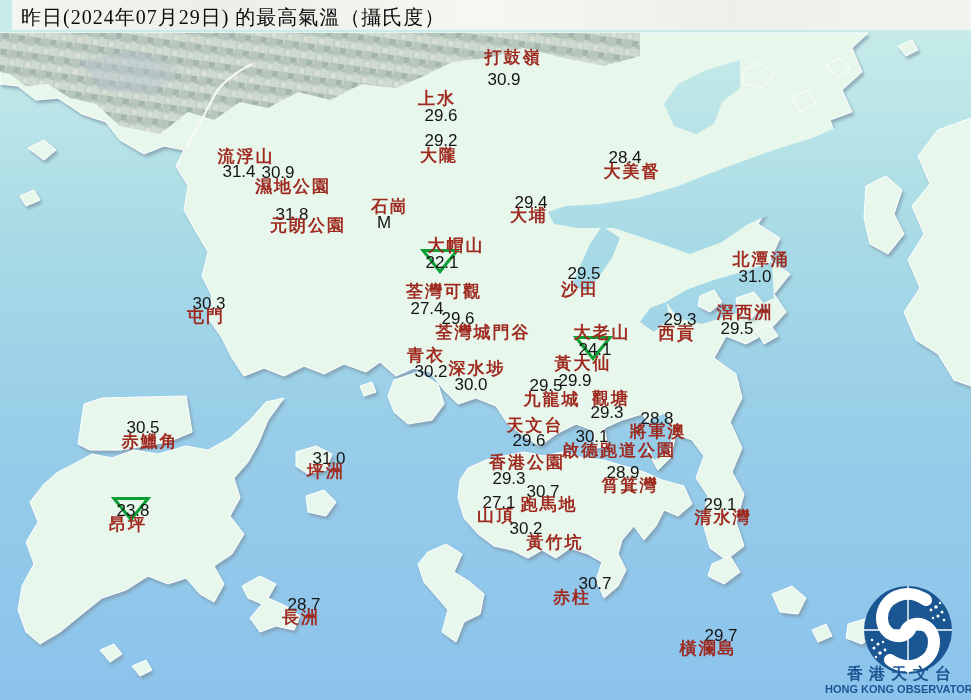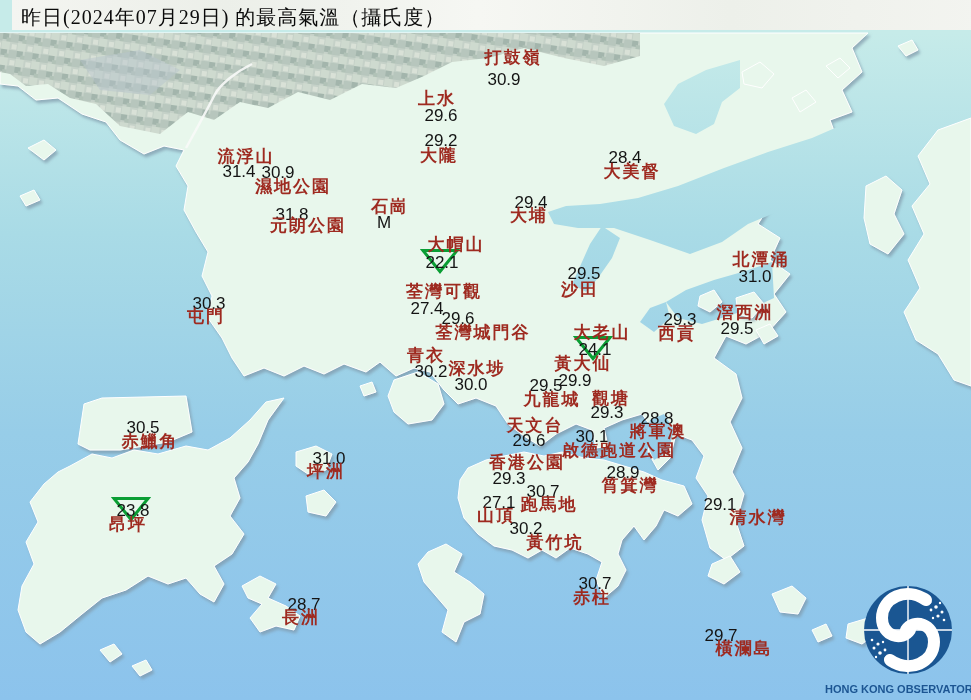--- a/index.html
+++ b/index.html
@@ -170,21 +170,21 @@
       <div class="station-value" style="left: 278px; top: 172px;">30.9</div>
       <div class="station-name" style="left: 293px; top: 186px;">濕地公園</div>
       <div class="station-value" style="left: 292px; top: 214px;">31.8</div>
       <div class="station-name" style="left: 308px; top: 225px;">元朗公園</div>
       <div class="station-value" style="left: 384px; top: 222px;">M</div>
       <div class="station-name" style="left: 390px; top: 206px;">石崗</div>
       <div class="min-marker" style="left: 440px; top: 261px; position: absolute;"><svg width="40" height="27" viewBox="0 0 40 27">
           <polygon points="3,3 37,3 20,24" fill="none" stroke="#0a9e34" stroke-width="3"></polygon>
         </svg></div>
       <div class="station-value" style="left: 442px; top: 262px;">22.1</div>
-      <div class="station-name" style="left: 456px; top: 245px; font-family: Liberation Mono, monospace;">大帽山</div>
+      <div class="station-name" style="left: 456px; top: 245px;">大帽山</div>
       <div class="station-value" style="left: 427px; top: 308px;">27.4</div>
       <div class="station-name" style="left: 444px; top: 291px;">荃灣可觀</div>
       <div class="station-value" style="left: 584px; top: 273px;">29.5</div>
       <div class="station-name" style="left: 580px; top: 289px;">沙田</div>
       <div class="station-value" style="left: 458px; top: 318px;">29.6</div>
       <div class="station-name" style="left: 483px; top: 332px;">荃灣城門谷</div>
       <div class="station-value" style="left: 531px; top: 202px;">29.4</div>
       <div class="station-name" style="left: 529px; top: 215px;">大埔</div>
       <div class="station-value" style="left: 680px; top: 319px;">29.3</div>
       <div class="station-name" style="left: 677px; top: 333px;">西貢</div>
@@ -219,35 +219,36 @@
       <div class="station-name" style="left: 527px; top: 462px;">香港公園</div>
       <div class="station-value" style="left: 623px; top: 472px;">28.9</div>
       <div class="station-name" style="left: 630px; top: 485px;">筲箕灣</div>
       <div class="station-value" style="left: 543px; top: 491px;">30.7</div>
       <div class="station-name" style="left: 549px; top: 504px;">跑馬地</div>
       <div class="station-value" style="left: 499px; top: 502px;">27.1</div>
       <div class="station-name" style="left: 496px; top: 515px;">山頂</div>
       <div class="station-value" style="left: 526px; top: 528px;">30.2</div>
       <div class="station-name" style="left: 535px; top: 542px; margin-left: 20px;">黃竹坑</div>
       <div class="station-value" style="left: 720px; top: 504px;">29.1</div>
-      <div class="station-name" style="left: 723px; top: 517px; margin-left: 35px;">清水灣</div>
+      <div class="station-name" style="left: 723px; top: 517px;">清水灣</div>
       <div class="station-value" style="left: 143px; top: 427px;">30.5</div>
       <div class="station-name" style="left: 150px; top: 441px;">赤鱲角</div>
       <div class="station-value" style="left: 329px; top: 458px;">31.0</div>
       <div class="station-name" style="left: 326px; top: 471px;">坪洲</div>
       <div class="min-marker" style="left: 131px; top: 509px; position: absolute;"><svg width="40" height="27" viewBox="0 0 40 27">
           <polygon points="3,3 37,3 20,24" fill="none" stroke="#0a9e34" stroke-width="3"></polygon>
         </svg></div>
       <div class="station-value" style="left: 133px; top: 510px;">23.8</div>
       <div class="station-name" style="left: 128px; top: 524px;">昂坪</div>
       <div class="station-value" style="left: 304px; top: 604px;">28.7</div>
       <div class="station-name" style="left: 301px; top: 617px;">長洲</div>
       <div class="station-value" style="left: 595px; top: 583px;">30.7</div>
-      <div class="station-name" style="left: 592px; top: 597px;">赤柱</div>
+      <div class="station-name" style="left: 572px; top: 597px;">赤柱</div>
       <div class="station-value" style="left: 721px; top: 635px;">29.7</div>
-      <div class="station-name" style="left: 744px; top: 648px;">橫瀾島</div>
+      <div class="station-name" style="left: 708px; top: 648px;">橫瀾島</div>
     </div>
 
   <div id="logo">
+    <div id="logo-zh">香港天文台</div>
     <div id="logo-en">HONG KONG OBSERVATORY</div>
   </div>
 
 </div>
 
 </body></html>

